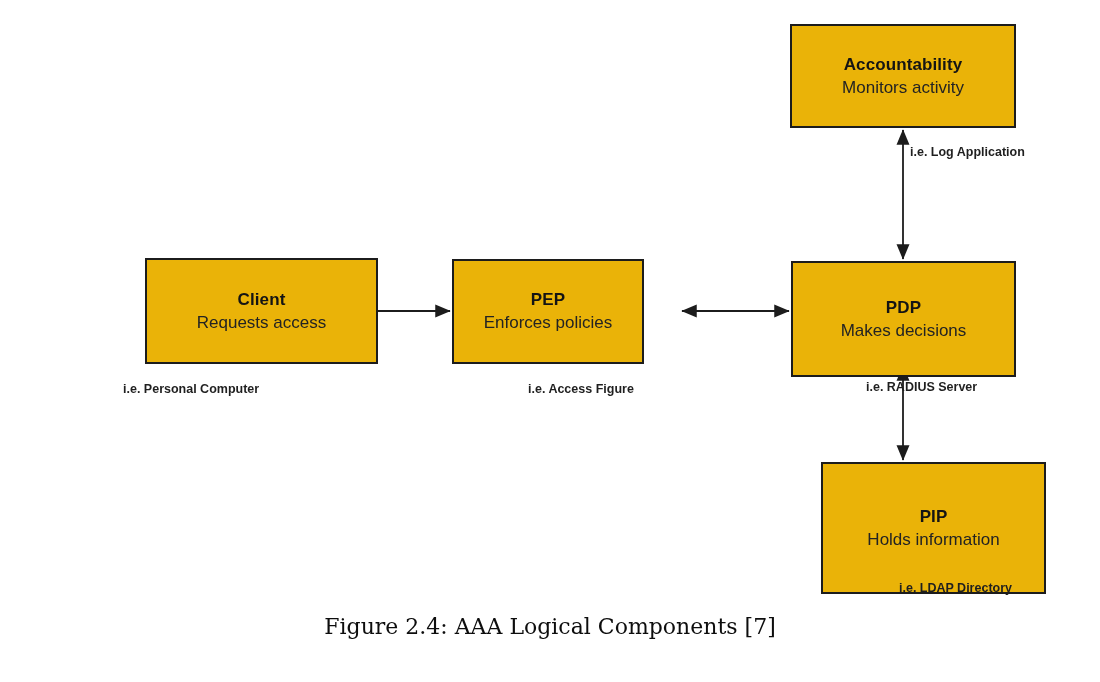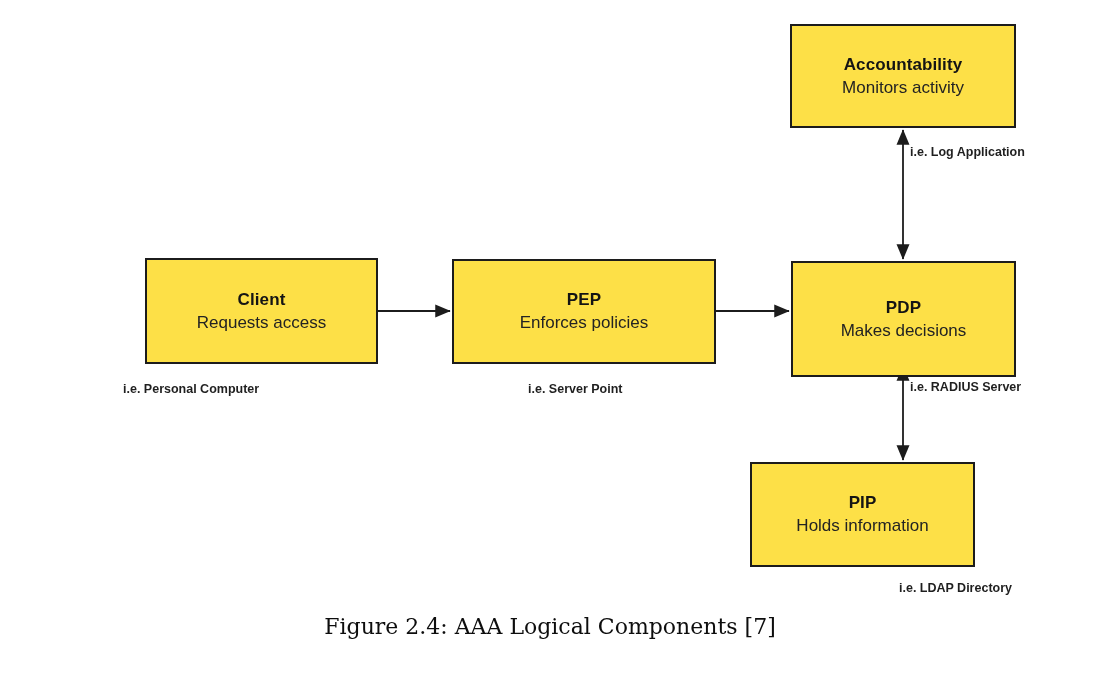--- a/index.html
+++ b/index.html
@@ -24,21 +24,21 @@
   svg#diagram-canvas {
     position: absolute;
     left: 0;
     top: 0;
     width: 1100px;
     height: 682px;
   }
   .node-box {
     position: absolute;
     box-sizing: border-box;
-    background: #fde047;
+    background: #eab308;
     border: 2px solid #1c1c1c;
     display: flex;
     flex-direction: column;
     align-items: center;
     justify-content: center;
   }
   .node-title {
     font-size: 17px;
     font-weight: bold;
     color: #141414;
@@ -116,42 +116,42 @@
   <div class="node-box" id="node-accountability" style="left:790px; top:24px; width:226px; height:104px;">
     <div class="node-title">Accountability</div>
     <div class="node-subtitle">Monitors activity</div>
   </div>
 
   <div class="node-box" id="node-client" style="left:114px; top:258px; width:233px; height:106px;margin-left:31px;">
     <div class="node-title">Client</div>
     <div class="node-subtitle">Requests access</div>
   </div>
 
-  <div class="node-box" id="node-pep" style="left:452px; top:259px; width:264px; height:105px;">
+  <div class="node-box" id="node-pep" style="left:452px; top:259px; width:192px; height:105px;">
     <div class="node-title">PEP</div>
     <div class="node-subtitle">Enforces policies</div>
   </div>
 
   <div class="node-box" id="node-pdp" style="left:791px; top:261px; width:225px; height:116px;">
     <div class="node-title">PDP</div>
     <div class="node-subtitle">Makes decisions</div>
   </div>
 
-  <div class="node-box" id="node-pip" style="left:750px; top:462px; width:225px; height:105px;">
+  <div class="node-box" id="node-pip" style="left:821px; top:462px; width:225px; height:132px;">
     <div class="node-title">PIP</div>
     <div class="node-subtitle">Holds information</div>
   </div>
 
   <div class="hint-label" style="left:123px; top:383px;text-align:center;">i.e. Personal Computer</div>
 
-  <div class="hint-label" style="left:528px; top:383px;">i.e. Server Point</div>
+  <div class="hint-label" style="left:528px; top:383px;">i.e. Access Figure</div>
 
   <div class="hint-label" style="left:899px; top:582px;">i.e. LDAP Directory</div>
 
   <div class="edge-label" style="left:910px; top:146px;">i.e. Log Application</div>
 
-  <div class="edge-label" style="left:910px; top:381px;">i.e. RADIUS Server</div>
+  <div class="edge-label" style="left:866px; top:381px;">i.e. RADIUS Server</div>
 
   <div class="figure-caption">
     <span>Figure 2.4:</span><span class="caption-gap"></span><span>AAA Logical Components [7]</span>
   </div>
 
 </div>
 
 </body></html>

